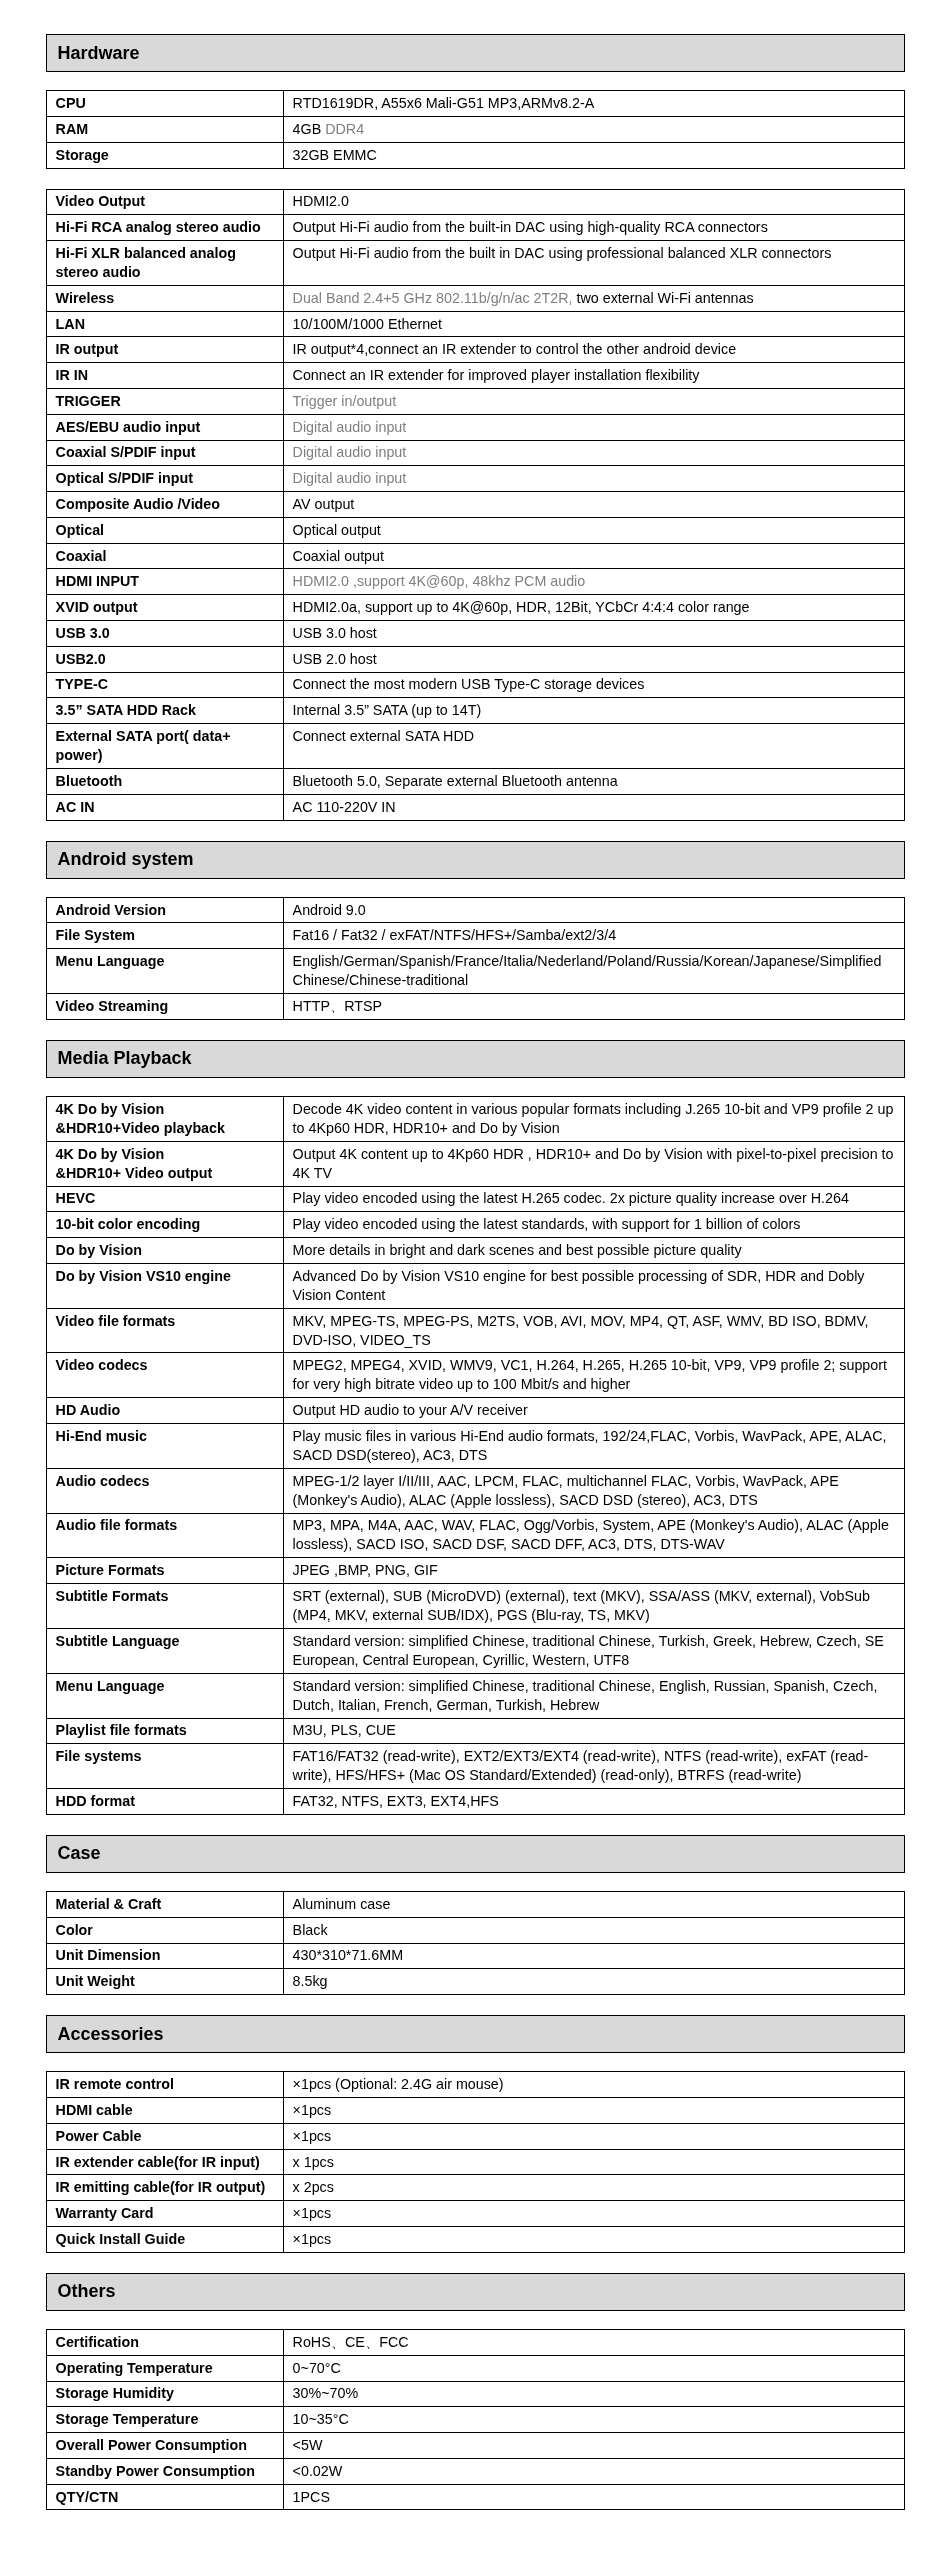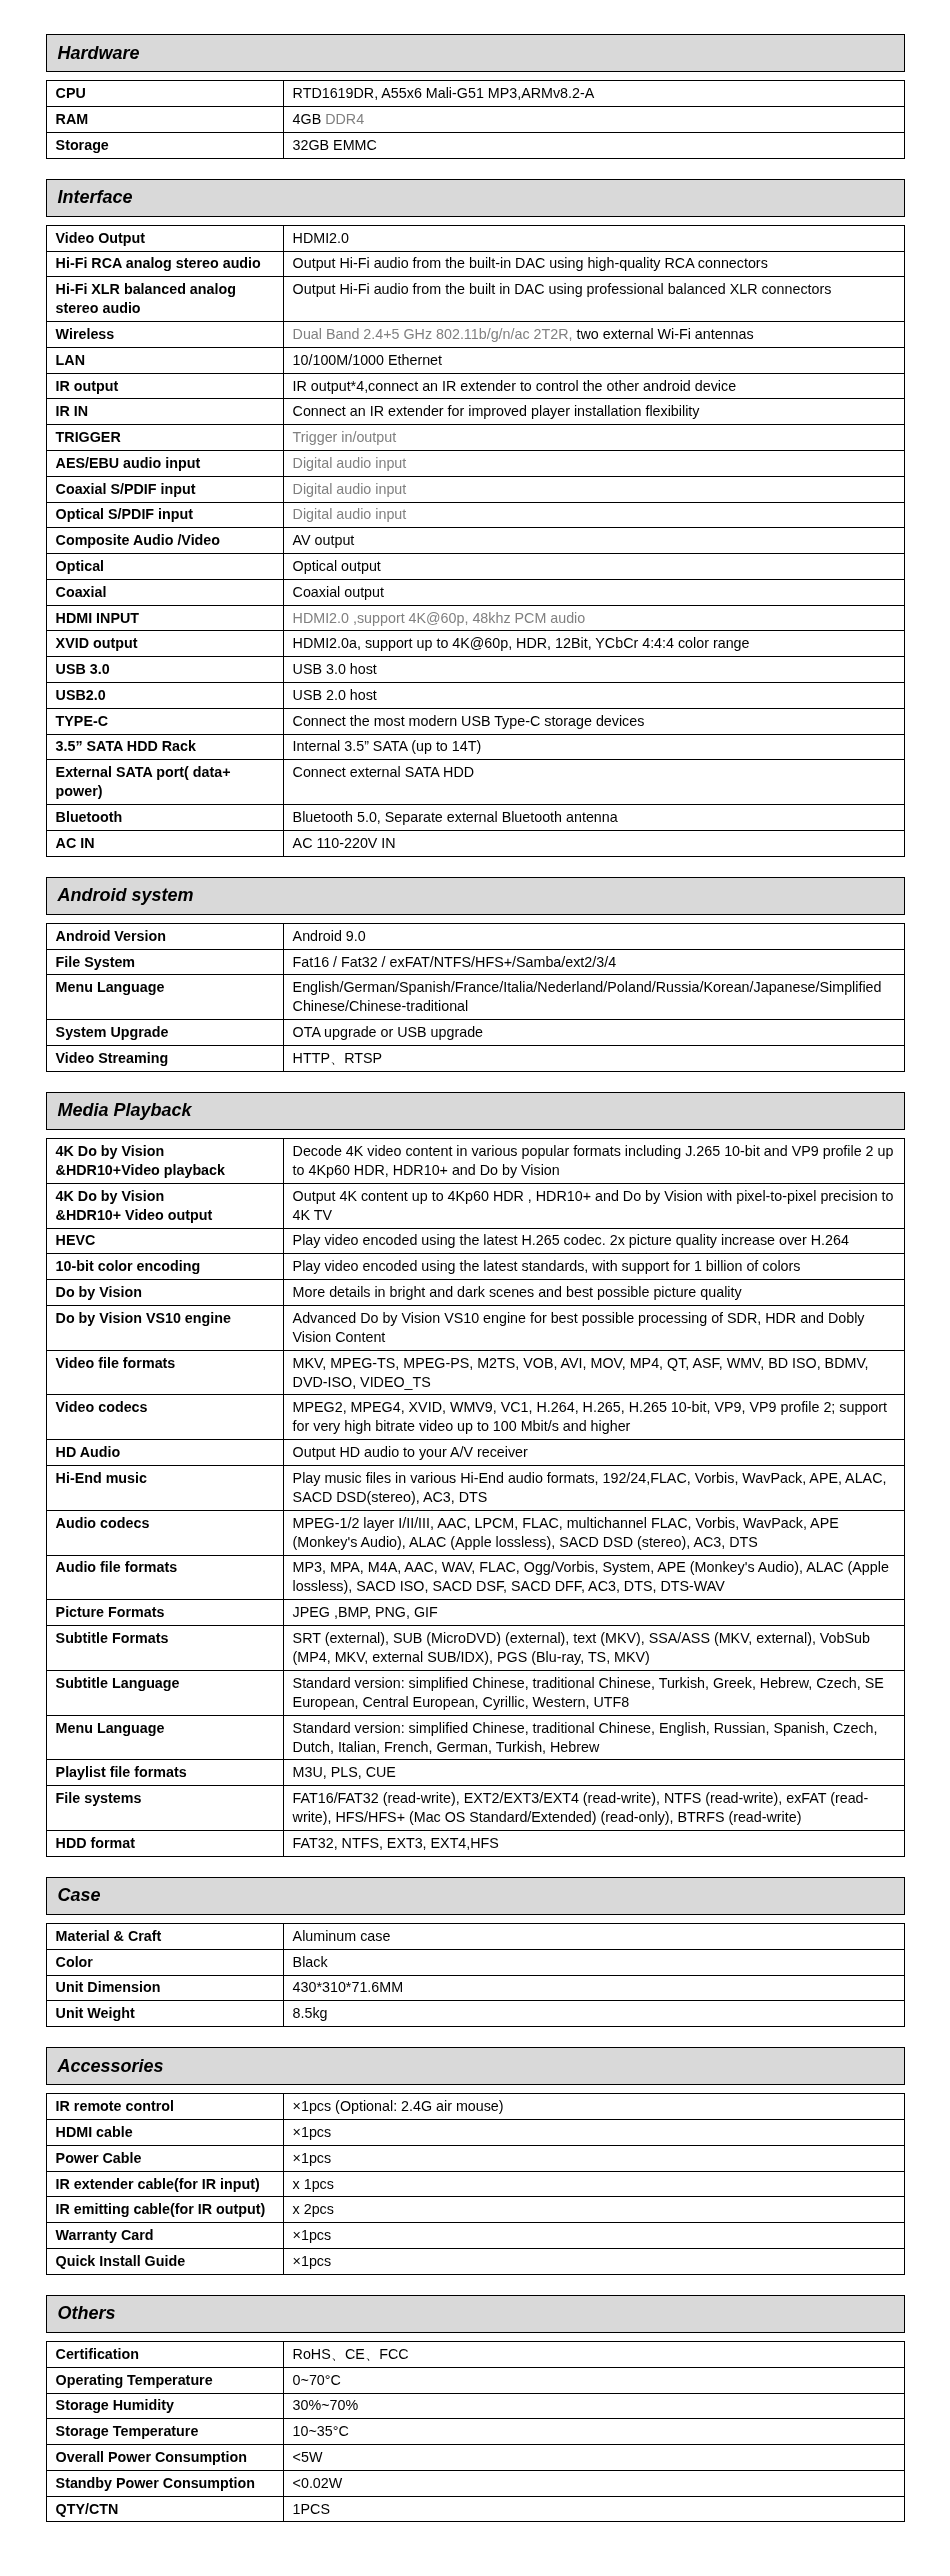--- a/index.html
+++ b/index.html
@@ -23,22 +23,21 @@
   .section{
     margin-bottom:20px;
   }
   .section-header{
     background:var(--section-bg);
     border:1px solid var(--border);
     font-weight:bold;
     font-size:18px;
     line-height:21px;
     padding:7.6px 10.5px;
-    margin-bottom:8px;
-    font-style:italic;
+    margin-bottom:18px;
   }
   table.spec{
     border-collapse:collapse;
     width:100%;
     table-layout:fixed;
   }
   table.spec td{
     border:1px solid var(--border);
     font-size:14.3px;
     line-height:19px;
@@ -76,21 +75,20 @@
 
   <tr>
     <td class="label">Storage</td>
     <td class="value"><span>32GB EMMC</span></td>
   </tr>
 </tbody>
     </table>
   </section>
 
   <section class="section">
-    <div class="section-header">Interface</div>
     <table class="spec">
       <tbody>
   <tr>
     <td class="label">Video Output</td>
     <td class="value"><span>HDMI2.0</span></td>
   </tr>
 
   <tr>
     <td class="label">Hi-Fi RCA analog stereo audio</td>
     <td class="value"><span>Output Hi-Fi audio from the built-in DAC using high-quality RCA connectors</span></td>
@@ -219,24 +217,20 @@
   <tr>
     <td class="label">File System</td>
     <td class="value"><span>Fat16 / Fat32 / exFAT/NTFS/HFS+/Samba/ext2/3/4</span></td>
   </tr>
 
   <tr>
     <td class="label">Menu Language</td>
     <td class="value"><span>English/German/Spanish/France/Italia/Nederland/Poland/Russia/Korean/Japanese/Simplified Chinese/Chinese-traditional</span></td>
   </tr>
 
-  <tr>
-    <td class="label">System Upgrade</td>
-    <td class="value"><span>OTA upgrade or USB upgrade</span></td>
-  </tr>
 
   <tr>
     <td class="label">Video Streaming</td>
     <td class="value"><span>HTTP、RTSP</span></td>
   </tr>
 </tbody>
     </table>
   </section>
 
   <section class="section">

